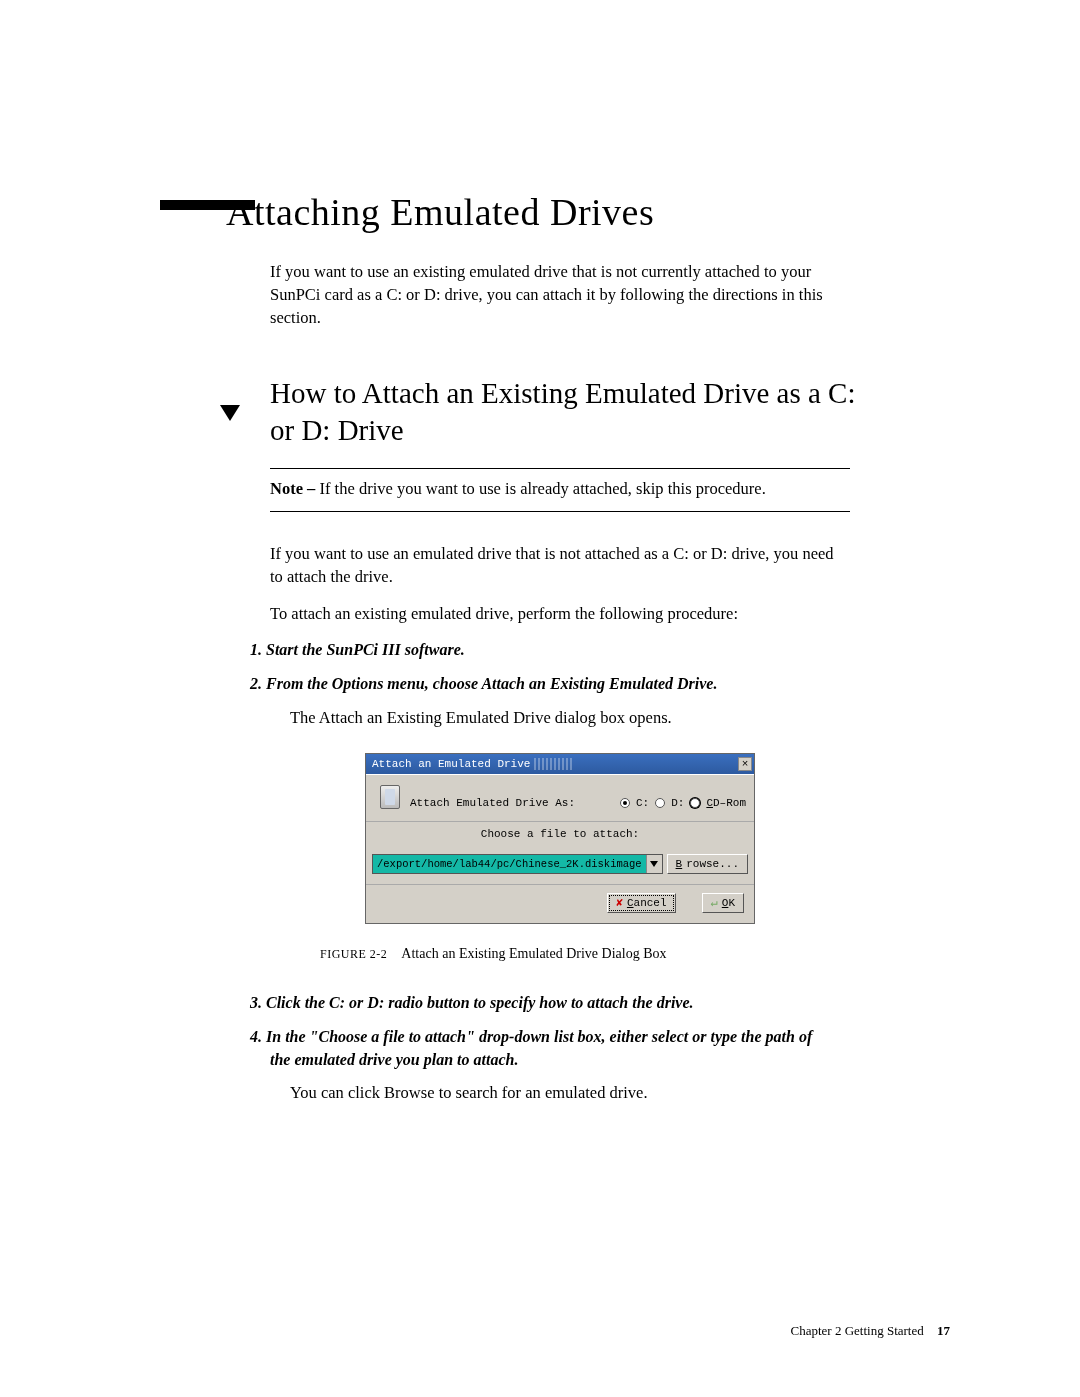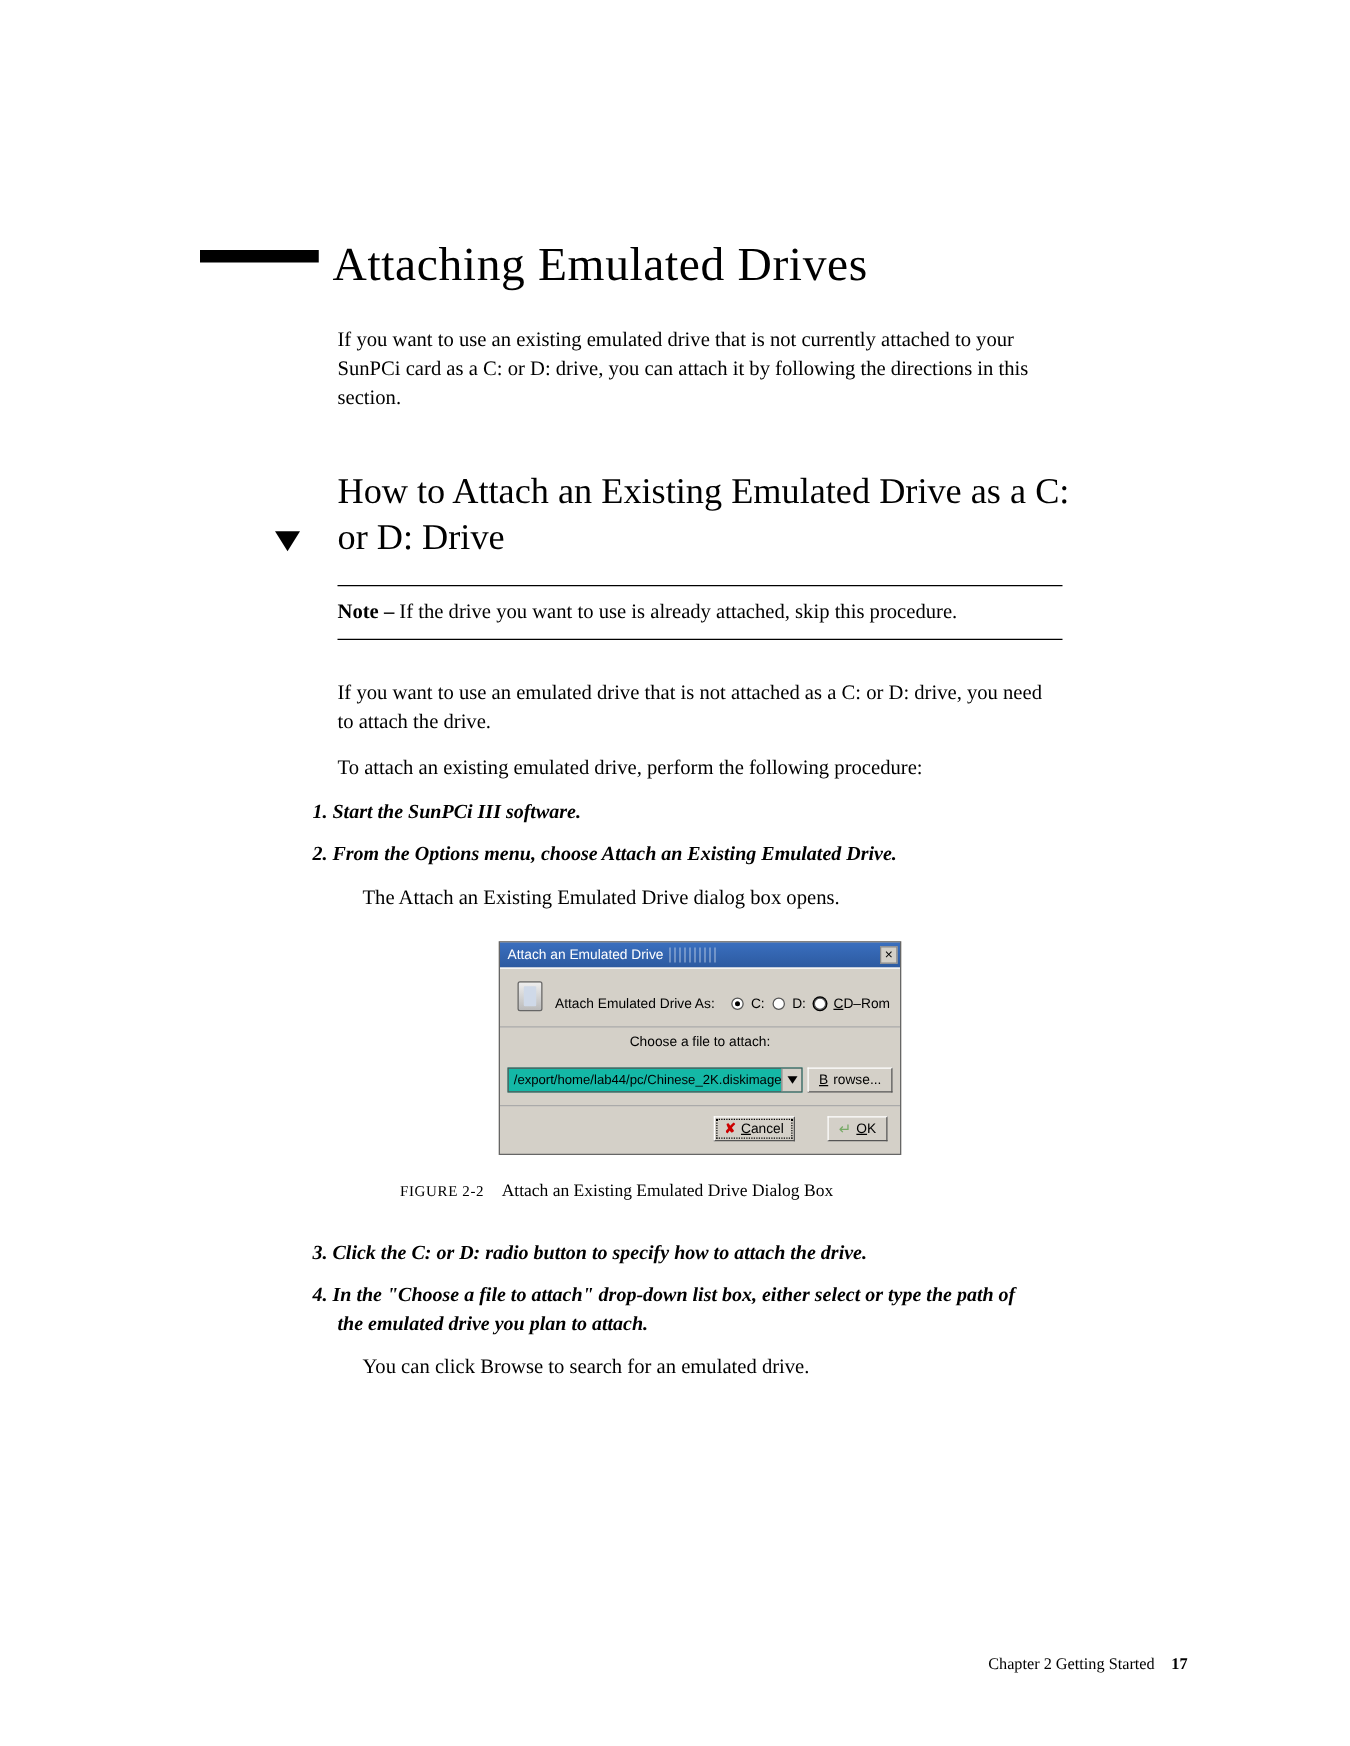--- a/index.html
+++ b/index.html
@@ -18,34 +18,34 @@
     position: absolute;
     top: 200px;
     left: 160px;
     width: 95px;
     height: 10px;
     background: #000;
   }
   .main-title {
     font-size: 38px;
     font-weight: normal;
-    margin-left: 106px;
+    margin-left: 66px;
     margin-bottom: 26px;
     letter-spacing: 0.5px;
   }
   .intro-para {
     font-size: 16.5px;
     line-height: 1.4;
     margin-left: 110px;
     margin-bottom: 46px;
     max-width: 580px;
   }
   .section-row {
     display: flex;
-    align-items: flex-end;
+    align-items: center;
     margin-bottom: 12px;
   }
   .marker {
     width: 110px;
     font-size: 24px;
     line-height: 1.1;
     padding-top: 4px;
     text-align: left;
   }
   .marker .tri {
@@ -94,25 +94,25 @@
   .step-sub {
     font-size: 16.5px;
     font-weight: normal;
     margin-left: 130px;
     max-width: 560px;
     margin-bottom: 18px;
   }
 
   
   .dialog-wrap {
-    width: 322px;
+    width: 390px;
     margin: 25px auto 22px auto;
     border: 1px solid #666;
     background: #d4d0c8;
-    font-family: Liberation Sans, sans-serif;
+    font-family: Liberation Mono, monospace;
   }
   .dlg-titlebar {
     height: 20px;
     background: linear-gradient(#3a6fbf, #2d5aa0);
     color: #fff;
     font-size: 11px;
     display: flex;
     align-items: center;
     padding: 0 2px 0 6px;
     justify-content: space-between;

